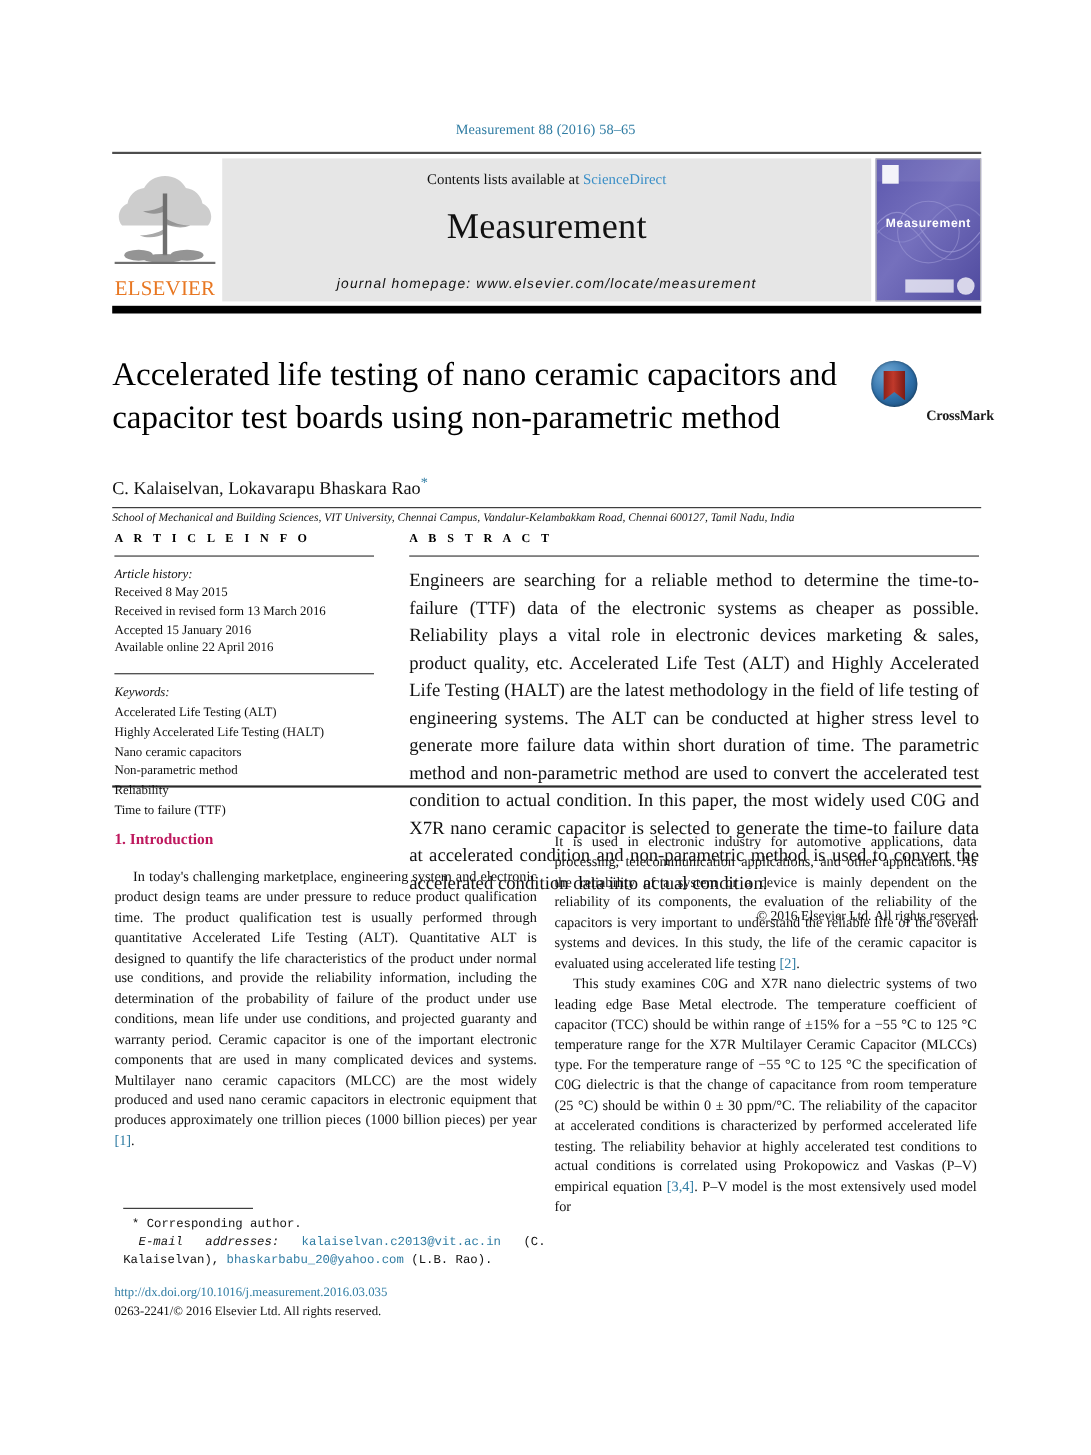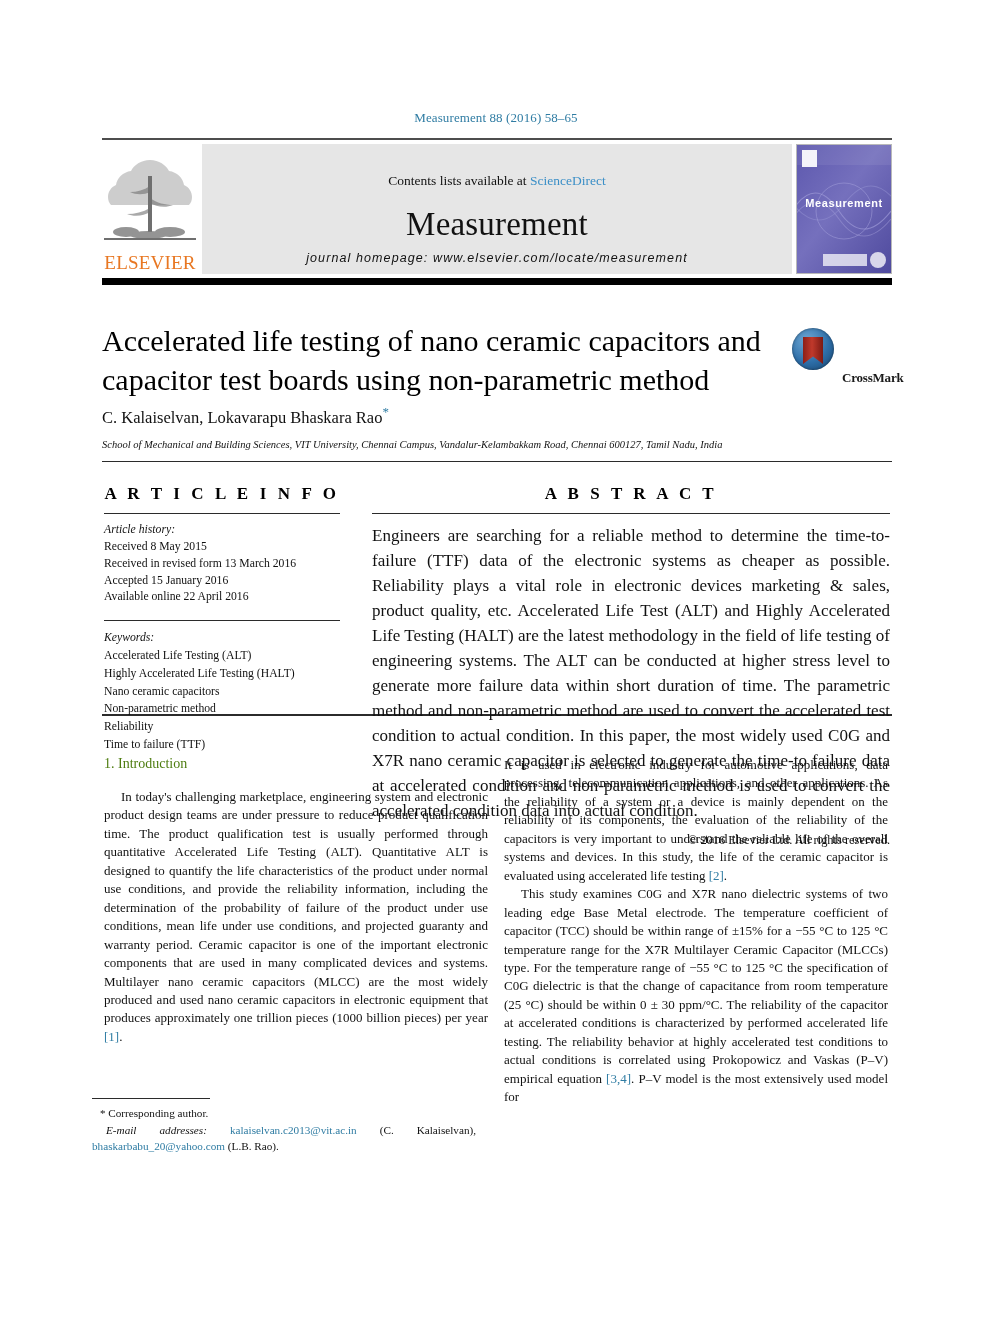--- a/index.html
+++ b/index.html
@@ -72,21 +72,21 @@
   }
   .journal-band {
     flex: 1 1 auto;
     background: #e6e6e6;
     margin: 0 4px;
     position: relative;
   }
   .contents-line {
     text-align: center;
     font-size: 13.5px;
-    padding-top: 29px;
+    padding-top: 11px;
     color: #111;
   }
   .contents-line .sd-link { color: #3b8fc7; }
   .journal-title {
     text-align: center;
     font-size: 33px;
     margin-top: 17px;
     font-family: "Liberation Serif", serif;
     color: #111;
     letter-spacing: .2px;
@@ -179,21 +179,21 @@
   .cm-text {
     position: absolute; left: 50px; top: 14px;
     font-family: "Liberation Serif", serif;
     font-weight: bold;
     font-size: 13px;
     color: #1a1a1a;
     letter-spacing: -.2px;
     margin-top: 30px;
   }
   .authors {
-    margin-top: 5px;
+    margin-top: 32px;
     font-size: 16.5px;
     color: #111;
   }
   .authors .star { color: #2f7ca3; font-size: 13px; vertical-align: super; }
   .affiliation {
     margin-top: 11px;
     font-size: 10.5px;
     font-style: italic;
     color: #111;
   }
@@ -215,24 +215,23 @@
     width: 236px;
   }
   .abs-col {
     position: absolute;
     left: 372px; top: 484px;
     width: 518px;
   }
   .col-heading {
     font-family: "Liberation Serif", serif;
     font-weight: bold;
-    font-size: 17px;
+    font-size: 11px;
     letter-spacing: 3.6px;
     color: #000;
-    text-align: center;
   }
   .thin-rule {
     height: 1px;
     background: #2b2b2b;
     margin-top: 9px;
   }
   .hist-block, .kw-block {
     font-size: 11.7px;
     line-height: 1.44;
     color: #111;
@@ -263,42 +262,43 @@
     left: 104px; top: 756px;
     width: 384px;
   }
   .col-right {
     position: absolute;
     left: 504px; top: 756px;
     width: 384px;
   }
   .section-heading {
     font-family: "Liberation Serif", serif;
-    font-weight: normal;
+    font-weight: bold;
     font-size: 14px;
-    color: #4d7c0f;
+    color: #be185d;
     margin-bottom: 16px;
   }
   .body-par {
     font-size: 13px;
     line-height: 1.42;
     text-align: justify;
     color: #111;
     text-indent: 17px;
     hyphens: auto;
     margin: 0;
   }
   .body-par + .body-par { margin-top: 0; }
   .ref { color: #2f7ca3; }
 
   
   .footnote {
     position: absolute;
-    left: 92px; top: 1098px;
+    left: 112px; top: 1098px;
     width: 384px;
+    font-family: Liberation Mono, monospace;
   }
   .fn-rule { width: 118px; height: 1px; background: #2b2b2b; margin-bottom: 6px; }
   .fn-line {
     font-size: 11.2px;
     line-height: 1.45;
     color: #111;
     text-align: justify;
   }
   .fn-line .star { font-size: 11px; }
   .fn-italic { font-style: italic; }
@@ -445,14 +445,18 @@
     </div>
     <div class="fn-line" style="text-indent:14px">
       <span class="fn-italic">E-mail addresses:</span>
       <a class="mail" href="#" style="text-decoration:none">kalaiselvan.c2013@vit.ac.in</a>
       <span>(C. Kalaiselvan),</span>
       <a class="mail" href="#" style="text-decoration:none">bhaskarbabu_20@yahoo.com</a>
       <span>(L.B. Rao).</span>
     </div>
   </div>
 
+  <div class="doi-block">
+    <div><a class="doi-link" href="#" style="text-decoration:none">http://dx.doi.org/10.1016/j.measurement.2016.03.035</a></div>
+    <div class="issn-line">0263-2241/© 2016 Elsevier Ltd. All rights reserved.</div>
+  </div>
 
 </div>
 
 </body></html>

